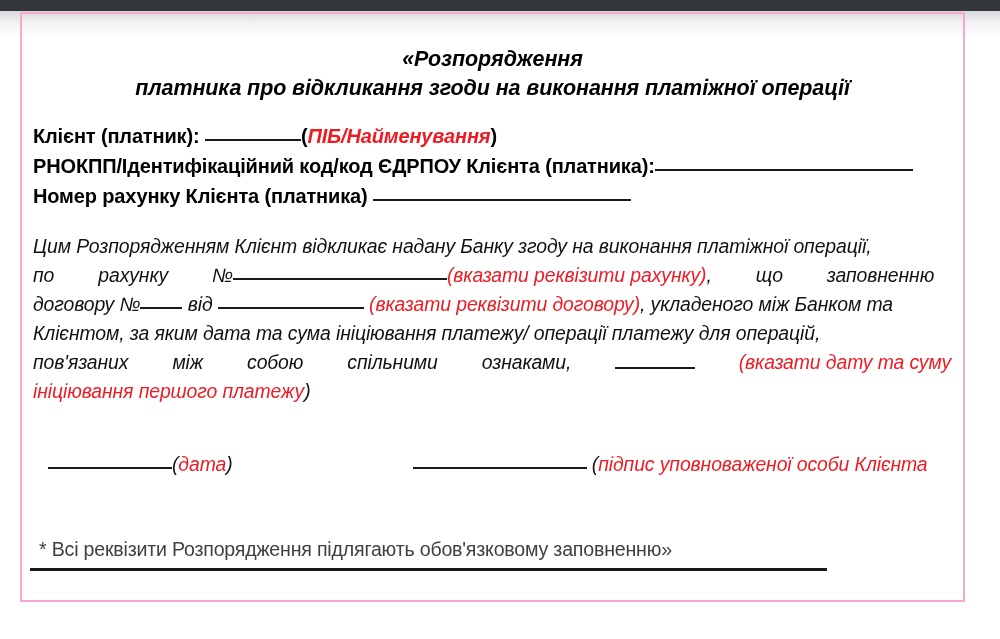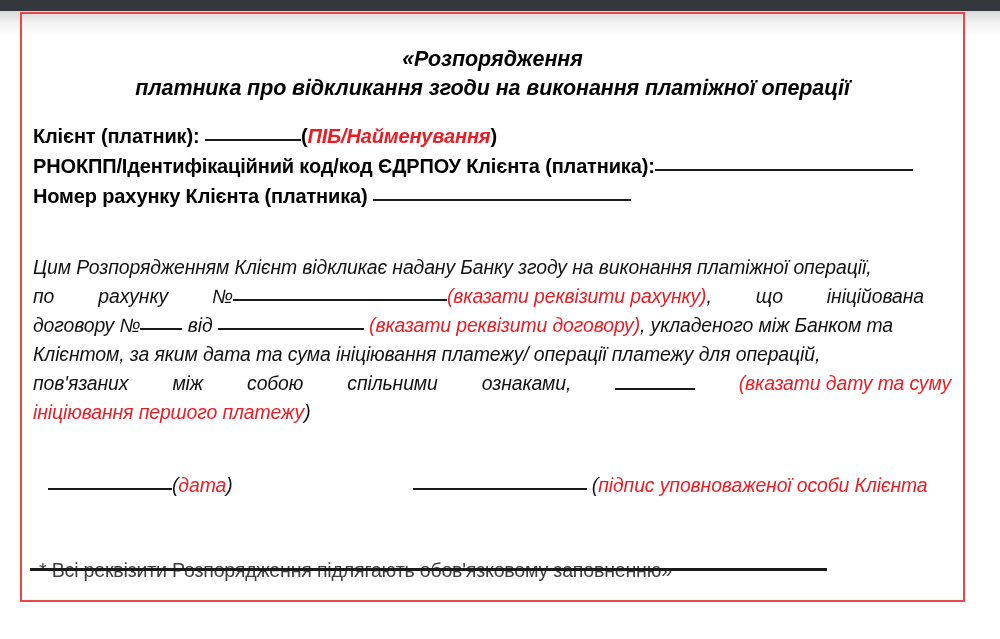--- a/index.html
+++ b/index.html
@@ -32,21 +32,21 @@
     background: linear-gradient(to bottom, #d8d8d8 0%, #f2f2f2 45%, #ffffff 100%);
   }
 
   
   .page {
     position: absolute;
     left: 20px;
     top: 12px;
     width: 945px;
     height: 590px;
-    border: 2px solid #ef4444;
+    border: 2px solid #f9a8d4;
     background: transparent;
     box-sizing: border-box;
     overflow: hidden;
   }
   .page-inner {
     position: absolute;
     left: 0; top: 0;
     width: 941px;
     height: 586px;
     padding: 0;
@@ -89,21 +89,21 @@
   .fill-short  { width: 96px; }
   .fill-long   { width: 258px; }
   .red-it {
     color: #ED1B23;
     font-style: italic;
     font-weight: bold;
   }
 
   
   .body-block {
-    margin-top: 42px;
+    margin-top: 21px;
     padding-left: 11px;
     padding-right: 12px;
   }
   .body-line {
     font-style: italic;
     font-size: 19.4px;
     line-height: 29px;
     color: #111111;
     white-space: nowrap;
     letter-spacing: -0.1px;
@@ -204,21 +204,21 @@
 
     <div class="body-block">
 
       <div class="body-line">Цим Розпорядженням Клієнт відкликає надану Банку згоду на виконання платіжної операції,</div>
 
       <div class="body-line justify">
         <span>по</span>
         <span>рахунку</span>
         <span><span>№</span><span class="ul ul-a"></span><span class="red">(вказати  реквізити  рахунку)</span><span>,</span></span>
         <span>що</span>
-        <span>ініційована</span>
+        <span>заповненню</span>
         <span>згідно</span>
       </div>
 
       <div class="body-line"><span>договору</span>
         <span><span>№</span><span class="ul ul-b"></span></span>
         <span>від</span>
         <span class="ul ul-c"></span>
         <span class="red">(вказати реквізити договору)</span><span>, укладеного між Банком та</span>
       </div>
 

